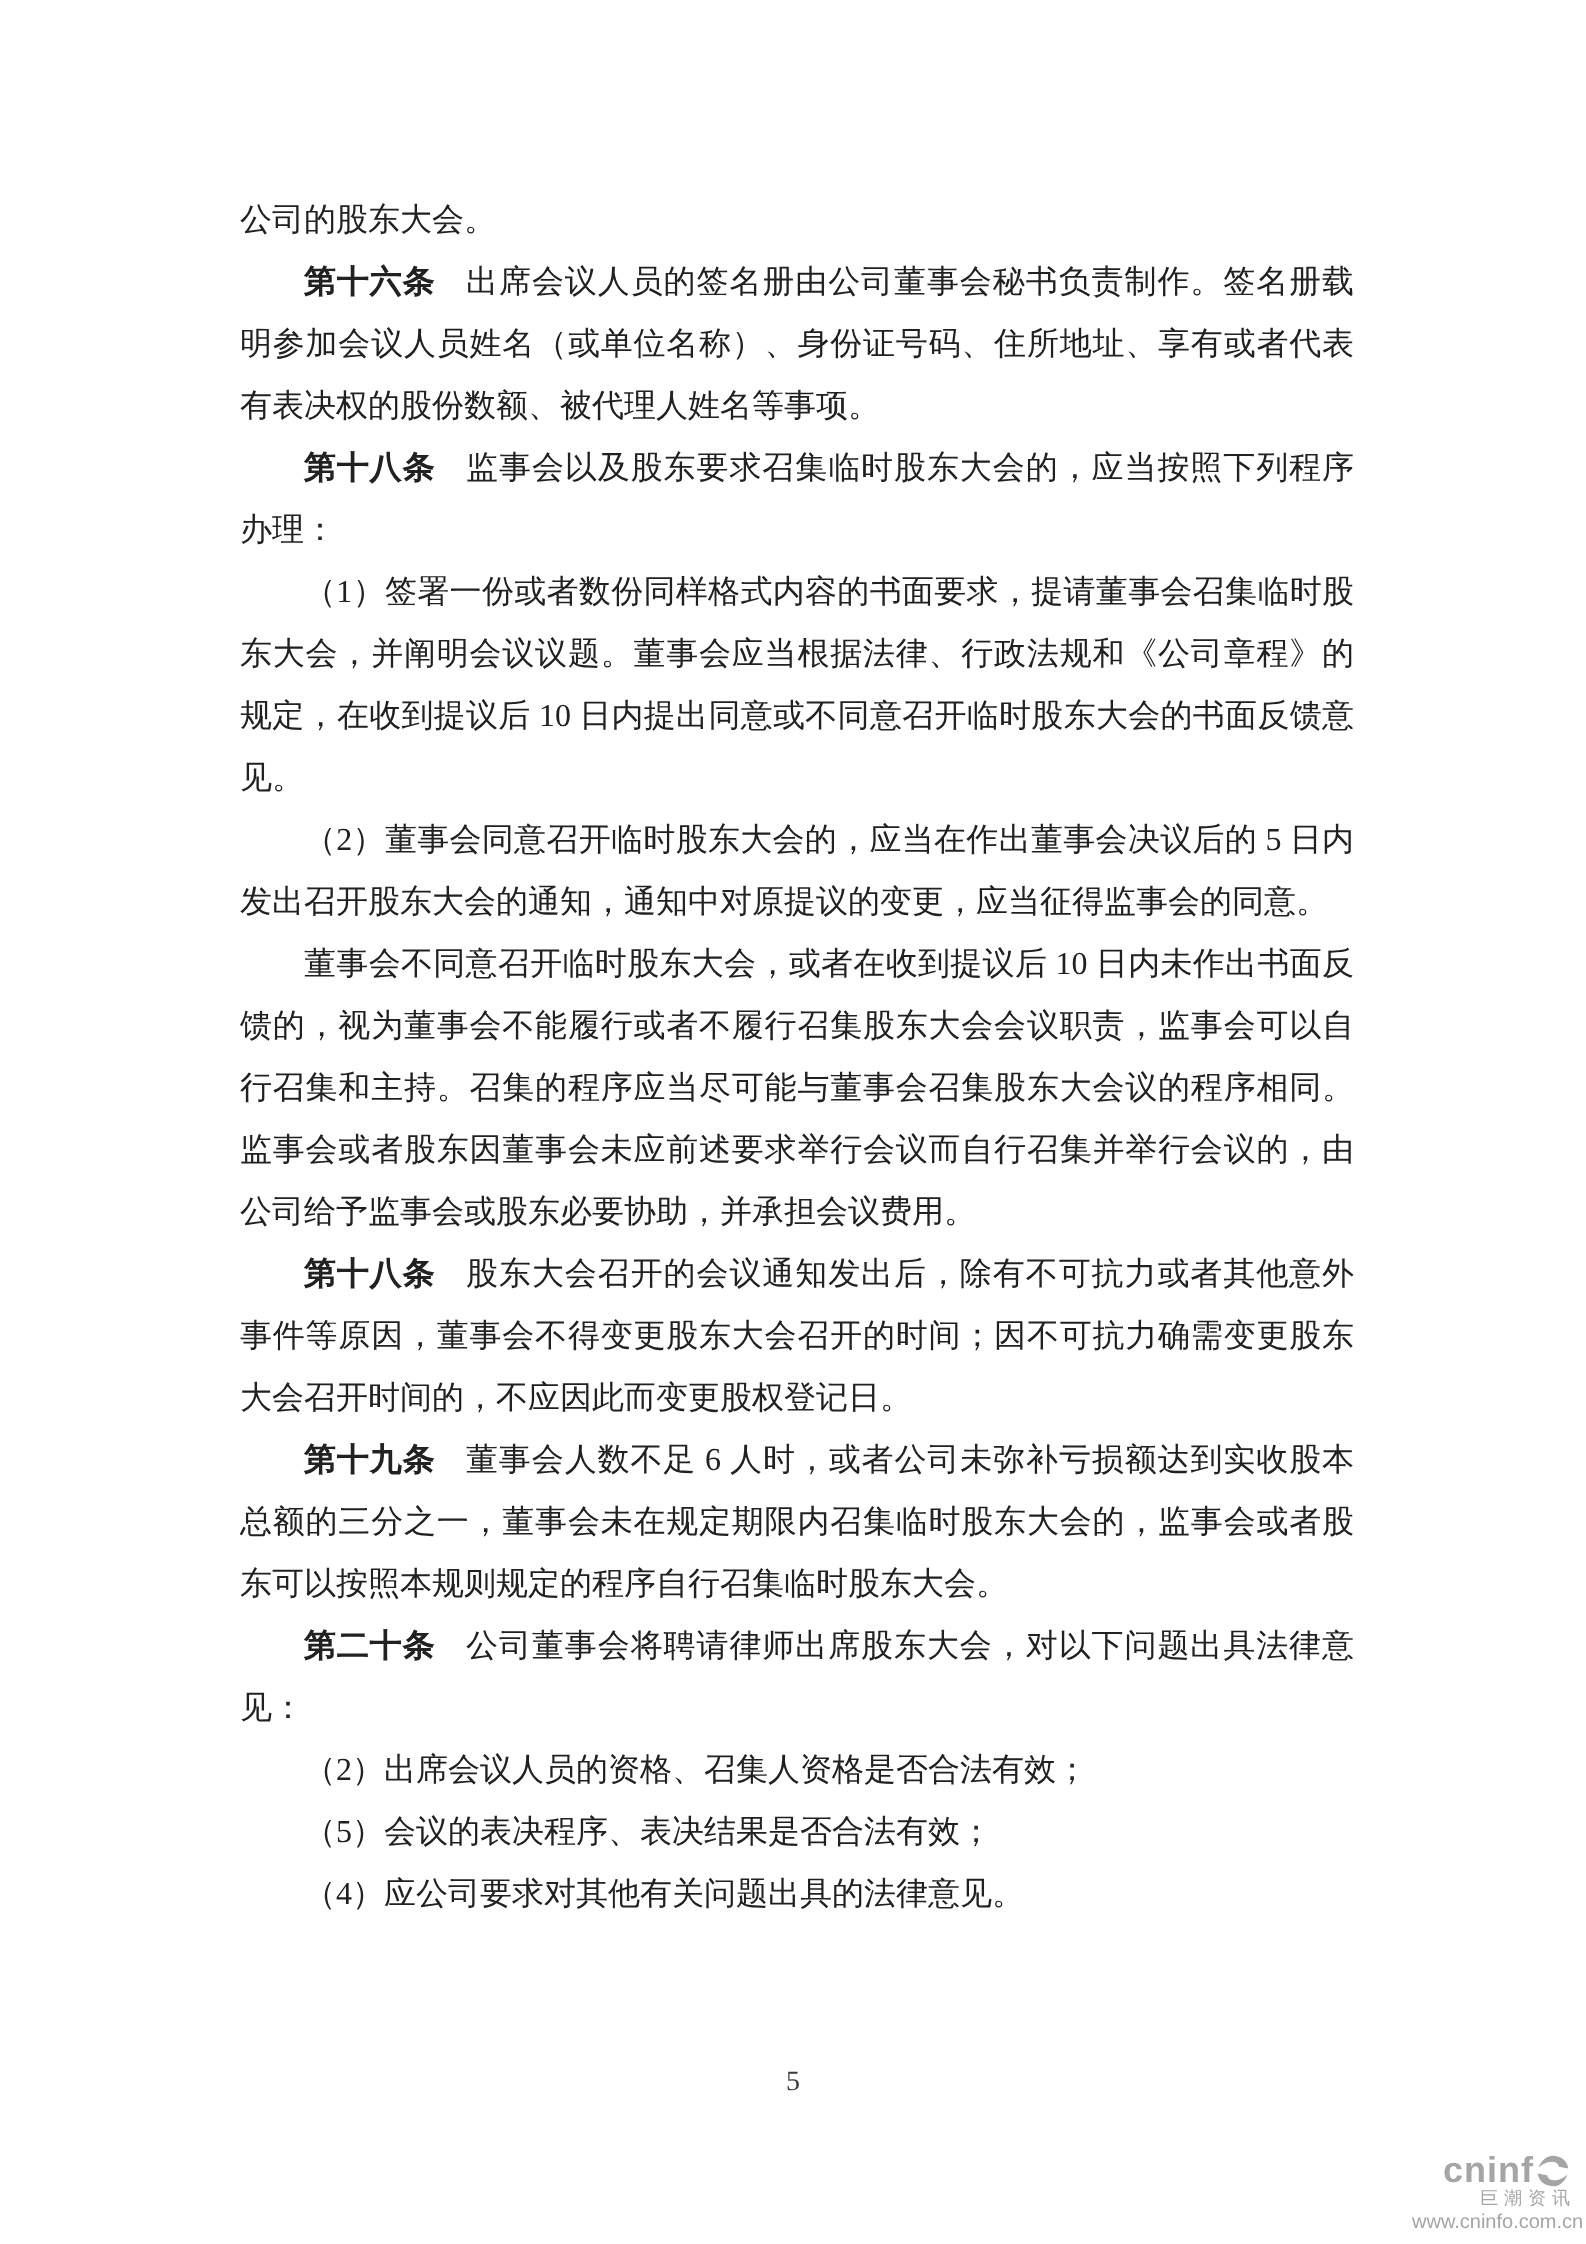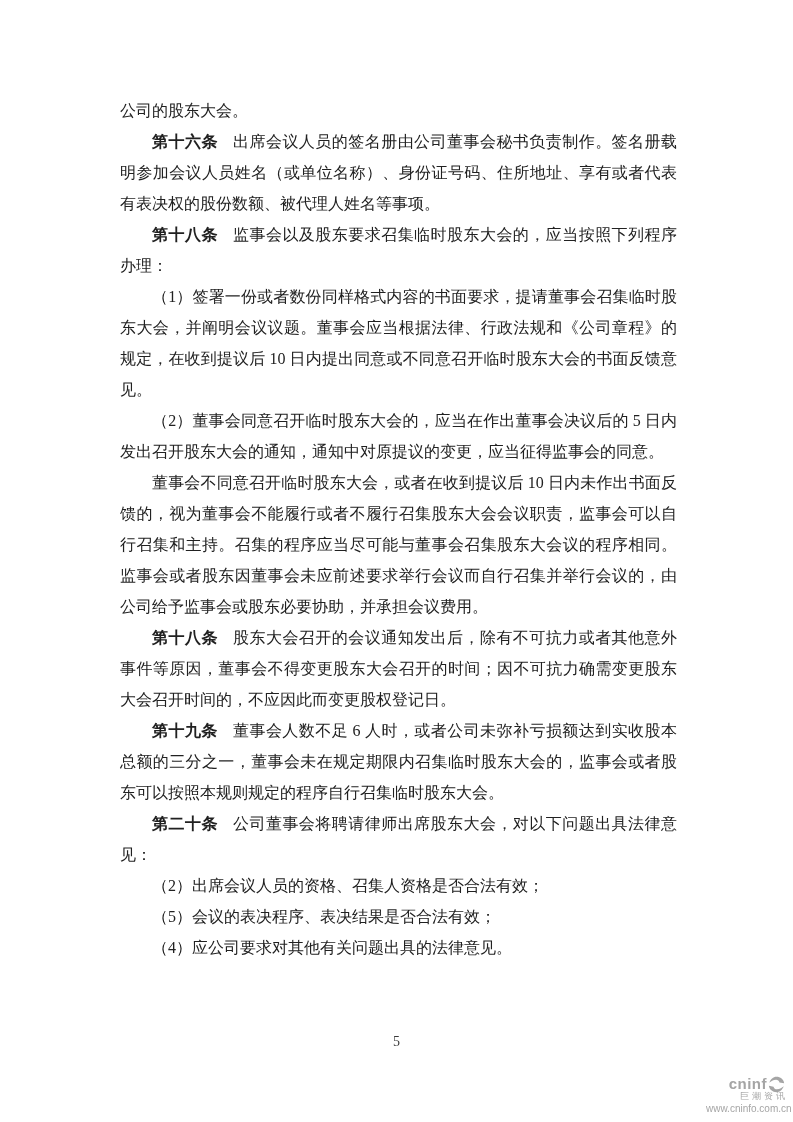--- a/index.html
+++ b/index.html
@@ -34,21 +34,21 @@
     top:1076px; right:5px;
     width:82px;
     color:#a5a5a5;
     font-family:"Liberation Sans","DejaVu Sans",sans-serif;
     line-height:1.1;
   }
   .logo-row {
     display:flex; align-items:center; justify-content:flex-end;
     gap:1px; padding-right:3px;
   }
-  .logo-brand { font-weight:bold; font-size:15px; letter-spacing:0.5px; }
+  .logo-brand { font-weight:bold; font-size:18px; letter-spacing:0.5px; }
   .logo-cn { font-size:9px; letter-spacing:3px; text-align:right; padding-left:14px; margin-top:-1px; }
   .logo-url { font-size:10px; text-align:left; white-space:nowrap; margin-top:1px; }
 </style>
 </head>
 <body>
 
 <div class="page">
 
   <div class="content">
     <p class="no-indent">公司的股东大会。</p>

